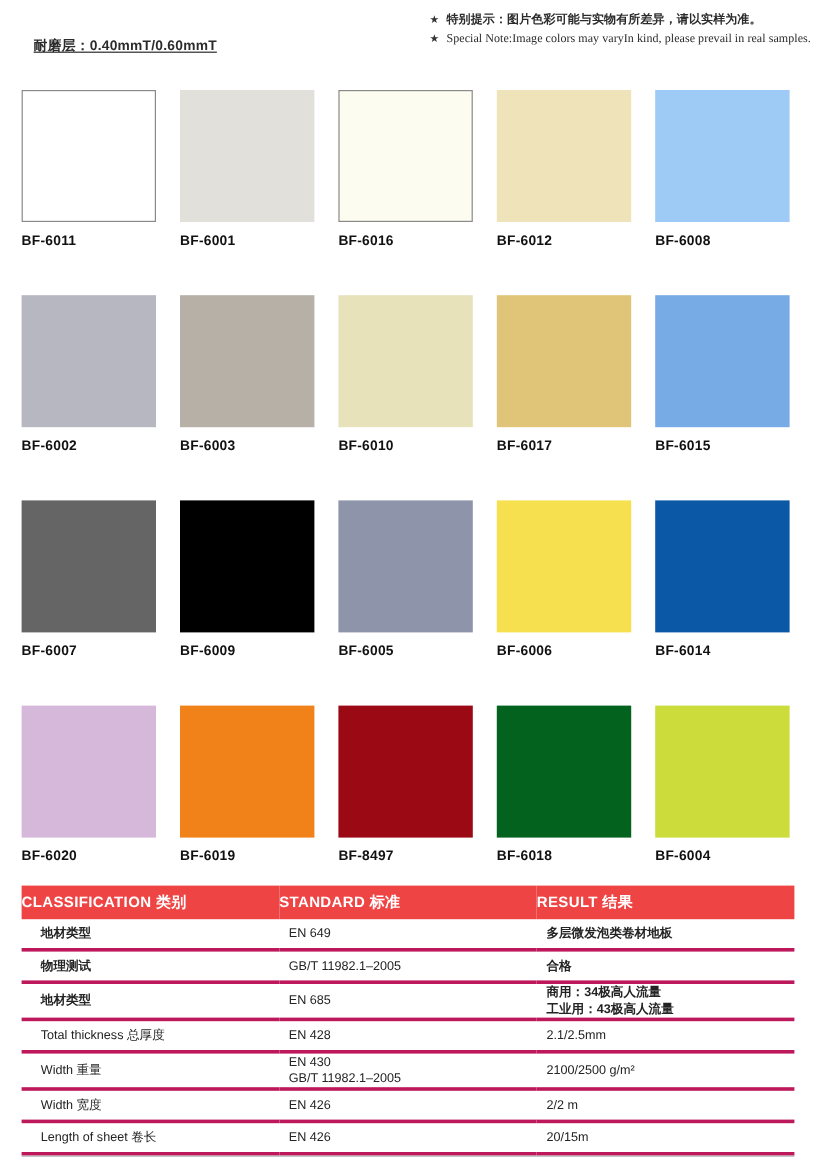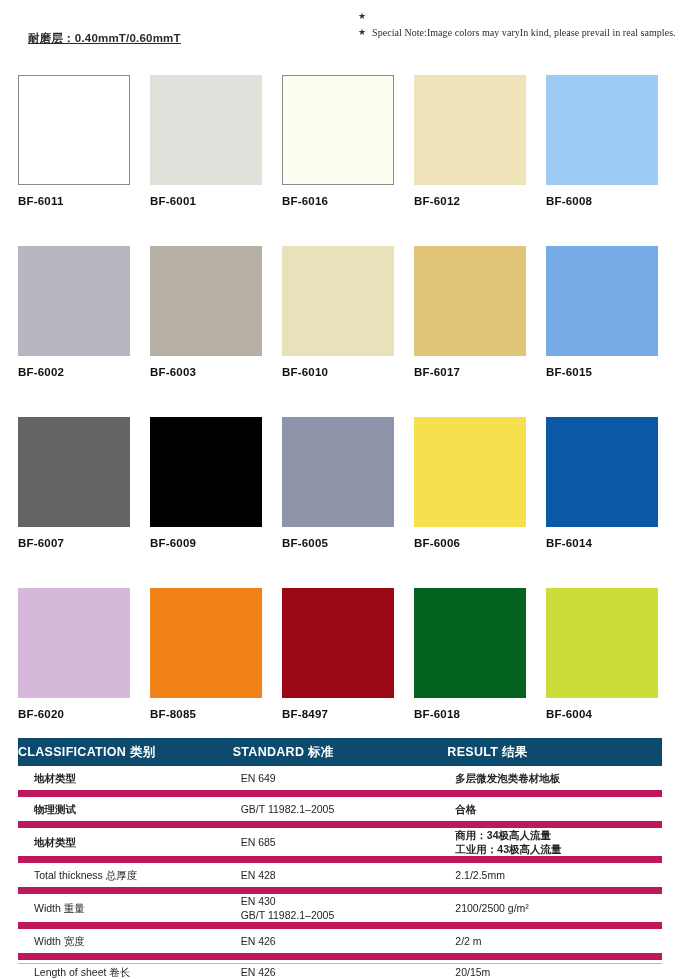--- a/index.html
+++ b/index.html
@@ -112,32 +112,32 @@
     border-collapse: collapse;
     table-layout: fixed;
   }
   .spec-table th,
   .spec-table td {
     text-align: left;
     vertical-align: middle;
     padding: 0;
   }
   .spec-table thead th {
-    background: #0c4a6e;
+    background: #ef4444;
     color: #ffffff;
     font-size: 12.5px;
     font-weight: bold;
     height: 28px;
     letter-spacing: 0.3px;
   }
   .th-pad-1 { padding-left: 16px; }
   .th-pad-2 { padding-left: 8px; }
 
   .spec-table tbody tr {
-    border-bottom: 7px solid #be185d;
+    border-bottom: 3px solid #be185d;
   }
   .spec-table tbody tr:first-child {
     border-top: none;
   }
   .spec-table tbody td {
     font-size: 10.5px;
     color: #242424;
     height: 24px;
     line-height: 14px;
   }
@@ -175,20 +175,21 @@
   }
 </style>
 </head>
 <body>
 
 <div class="header">
   <div class="wear-layer">耐磨层：0.40mmT/0.60mmT</div>
   <div class="notes">
     <div class="note-line">
       <span class="note-star">★</span>
+      <span class="note-cn">特别提示：图片色彩可能与实物有所差异，请以实样为准。</span>
     </div>
     <div class="note-line">
       <span class="note-star">★</span>
       <span class="note-en">Special Note:Image colors may varyIn kind, please prevail in real samples.</span>
     </div>
   </div>
 </div>
 
 <div class="swatch-grid">
 
@@ -261,21 +262,21 @@
     </div>
   </div>
 
   <div class="swatch-row">
     <div class="swatch-cell">
       <div class="swatch-chip" style="background-color: rgb(214, 184, 218);"></div>
       <div class="swatch-label">BF-6020</div>
     </div>
     <div class="swatch-cell">
       <div class="swatch-chip" style="background-color: rgb(240, 130, 25);"></div>
-      <div class="swatch-label">BF-8085</div>
+      <div class="swatch-label">BF-6019</div>
     </div>
     <div class="swatch-cell">
       <div class="swatch-chip" style="background-color: rgb(155, 9, 20);"></div>
       <div class="swatch-label">BF-8497</div>
     </div>
     <div class="swatch-cell">
       <div class="swatch-chip" style="background-color: rgb(4, 98, 31);"></div>
       <div class="swatch-label">BF-6018</div>
     </div>
     <div class="swatch-cell">

